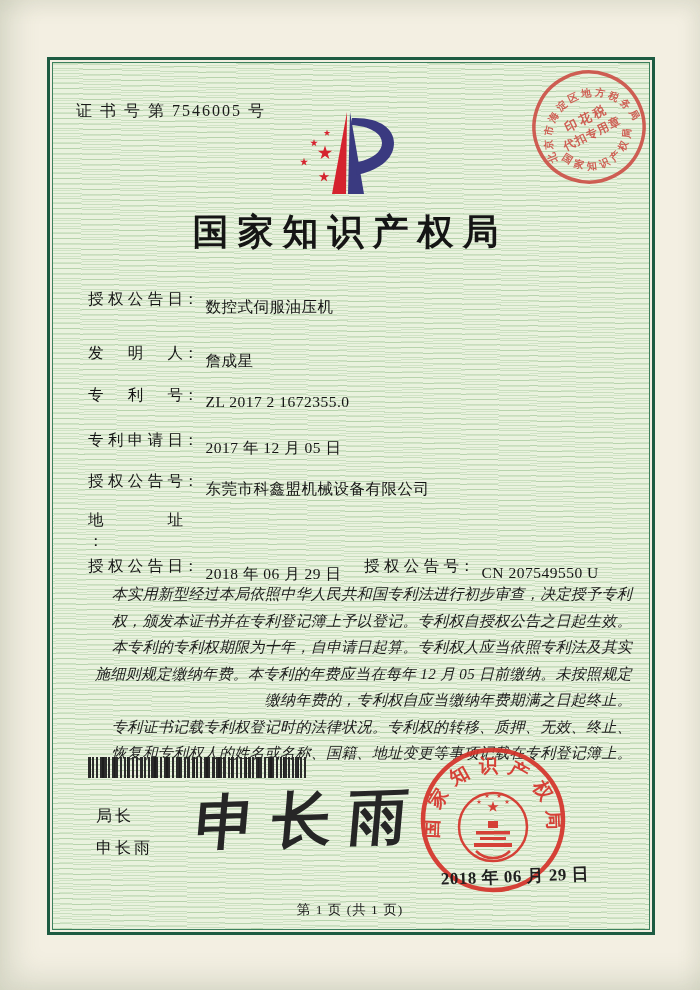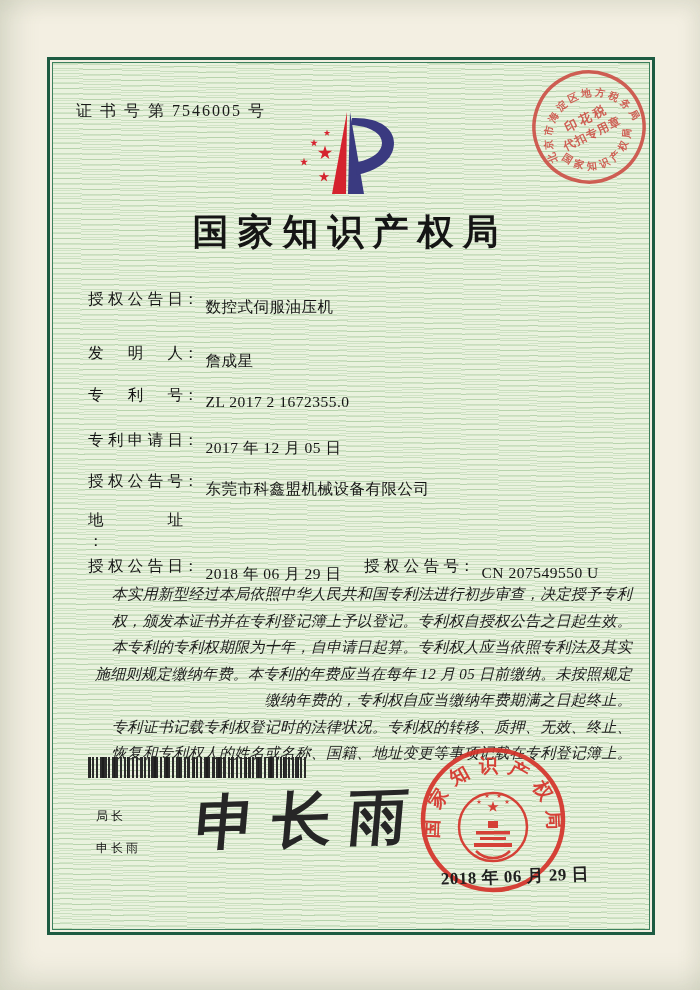--- a/index.html
+++ b/index.html
@@ -63,21 +63,21 @@
   .body-text p { text-indent:2em; letter-spacing:.3px;text-align:right; }
 
   .barcode {
     position:absolute; left:88px; top:757px; width:218px; height:21px;
     background-image:
       repeating-linear-gradient(90deg,#2b2b2b 0 2px,transparent 2px 4px),
       repeating-linear-gradient(90deg,#2b2b2b 0 1px,transparent 1px 9px),
       repeating-linear-gradient(90deg,#1e1e1e 0 3px,transparent 3px 13px);
   }
 
-  .signoff { position:absolute; left:96px; top:800px; font-size:12px; color:#141414; line-height:32px; letter-spacing:3px; }
+  .signoff { position:absolute; left:96px; top:800px; font-size:16px; color:#141414; line-height:32px; letter-spacing:3px; }
 
   .autograph {
     position:absolute; left:196px; top:780px;
     font-size:60px; font-weight:600; color:#262626; letter-spacing:16px;
     transform:rotate(-2deg) skewX(-7deg); white-space:nowrap;
   }
 
   .office-seal { position:absolute; left:418px; top:745px; width:150px; height:150px; opacity:.92; z-index:3; }
 
   .seal-date {
@@ -204,15 +204,16 @@
       <use href="#star" transform="translate(89,57) scale(2.6)" fill="#d5332a"></use>
       <rect x="70" y="76" width="10" height="7" fill="#d5332a"></rect>
       <rect x="58" y="86" width="34" height="3.5" fill="#d5332a"></rect>
       <rect x="62" y="92" width="26" height="3" fill="#d5332a"></rect>
       <rect x="56" y="98" width="38" height="4" fill="#d5332a"></rect>
       <path d="M58,106 A24,24 0 0 0 92,106" fill="none" stroke="#d5332a" stroke-width="2.5"></path>
     </svg>
 
     <div class="seal-date">2018 年 06 月 29 日</div>
 
+    <div class="page-footer">第 1 页 (共 1 页)</div>
 
   </div>
 </div>
 
 </body></html>

